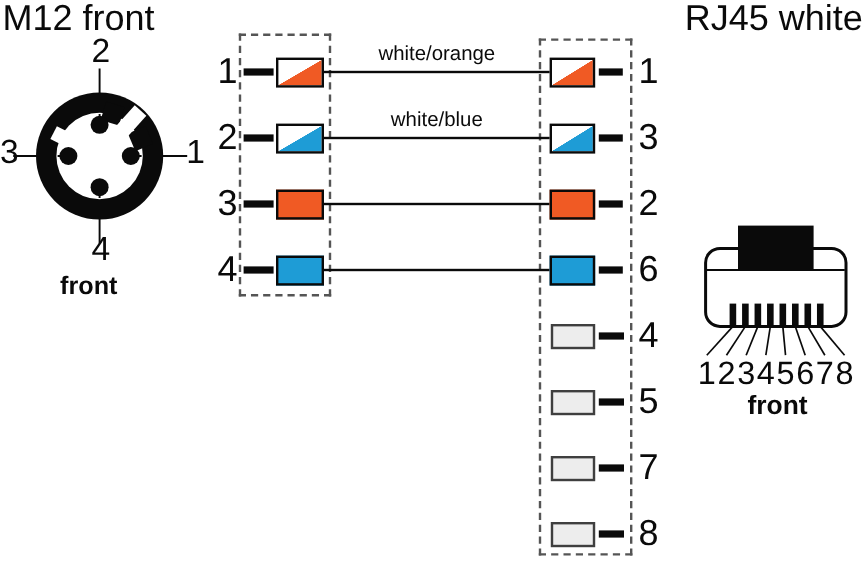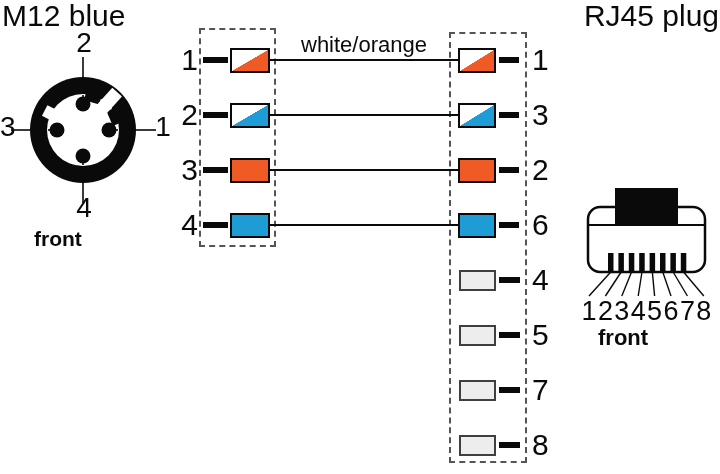--- a/index.html
+++ b/index.html
@@ -18,53 +18,54 @@
     line-height: 32px;
     white-space: nowrap;
   }
   .pinlabel {
     font-size: 28px;
     line-height: 30px;
     text-align: center;
   }
   .frontlabel {
     font-weight: bold;
+    text-align: center;
   }
   .dashedbox {
     box-sizing: border-box;
     border: 2px dashed #555555;
   }
   .rownum {
     font-size: 30px;
     line-height: 34px;
     white-space: nowrap;
   }
   .wirelabel {
-    font-size: 22px;
+    font-size: 17px;
     line-height: 26px;
     text-align: center;
     white-space: nowrap;
   }
   .stub { background: #0a0a0a; }
   .wireline { background: #0a0a0a; }
   .cblock { box-sizing: border-box; border: 2px solid #0a0a0a; }
   .eblock { box-sizing: border-box; border: 2px solid #3f3f3f; }
   .rjnum {
     font-size: 27px;
     line-height: 26px;
     text-align: center;
   }
 </style>
 </head>
 <body>
 
 <div class="stage">
 
-  <div class="abs title" style="left:2px; top:0;">M12 blue</div>
-  <div class="abs title" style="right:1px; top:0; text-align:right;">RJ45 plug</div>
+  <div class="abs title" style="left:2px; top:0;">M12 front</div>
+  <div class="abs title" style="right:1px; top:0; text-align:right;">RJ45 white</div>
 
   <svg class="abs" style="left:0; top:47px;" width="170" height="166" viewBox="0 0 170 166">
 
     <circle cx="83" cy="83" r="53" fill="#0a0a0a"></circle>
     <circle cx="83" cy="83" r="36" fill="#ffffff"></circle>
 
     <line x1="83" y1="10" x2="83" y2="31" stroke="#0a0a0a" stroke-width="1.6"></line>
     <line x1="83" y1="135" x2="83" y2="156" stroke="#0a0a0a" stroke-width="1.6"></line>
     <line x1="11" y1="83" x2="31" y2="83" stroke="#0a0a0a" stroke-width="1.6"></line>
     <line x1="135" y1="83" x2="156" y2="83" stroke="#0a0a0a" stroke-width="1.6"></line>
@@ -101,20 +102,21 @@
       <div class="abs cblock" style="left: 230px; top: 48px; width: 40px; height: 25px; background: linear-gradient(to right bottom, rgb(255, 255, 255) 49.5%, rgb(240, 90, 36) 50.5%);"></div>
       <div class="abs wireline" style="left: 270px; top: 59px; width: 188px; height: 2px;"></div>
       <div class="abs wirelabel" style="left: 262px; top: 32px; width: 204px;">white/orange</div>
       <div class="abs cblock" style="left: 458px; top: 48px; width: 38px; height: 25px; background: linear-gradient(to right bottom, rgb(255, 255, 255) 49.5%, rgb(240, 90, 36) 50.5%);"></div>
       <div class="abs stub" style="left: 499px; top: 57px; width: 20px; height: 6px;"></div>
       <div class="abs rownum" style="left: 532px; top: 43px; width: 40px; text-align: left;">1</div>
       <div class="abs rownum" style="left: 158px; top: 98px; width: 40px; text-align: right;">2</div>
       <div class="abs stub" style="left: 203px; top: 112px; width: 25px; height: 6px;"></div>
       <div class="abs cblock" style="left: 230px; top: 103px; width: 40px; height: 25px; background: linear-gradient(to right bottom, rgb(255, 255, 255) 49.5%, rgb(30, 156, 214) 50.5%);"></div>
       <div class="abs wireline" style="left: 270px; top: 114px; width: 188px; height: 2px;"></div>
+      <div class="abs wirelabel" style="left: 262px; top: 87px; width: 204px;">white/blue</div>
       <div class="abs cblock" style="left: 458px; top: 103px; width: 38px; height: 25px; background: linear-gradient(to right bottom, rgb(255, 255, 255) 49.5%, rgb(30, 156, 214) 50.5%);"></div>
       <div class="abs stub" style="left: 499px; top: 112px; width: 20px; height: 6px;"></div>
       <div class="abs rownum" style="left: 532px; top: 98px; width: 40px; text-align: left;">3</div>
       <div class="abs rownum" style="left: 158px; top: 153px; width: 40px; text-align: right;">3</div>
       <div class="abs stub" style="left: 203px; top: 167px; width: 25px; height: 6px;"></div>
       <div class="abs cblock" style="left: 230px; top: 158px; width: 40px; height: 25px; background: rgb(240, 90, 36);"></div>
       <div class="abs wireline" style="left: 270px; top: 169px; width: 188px; height: 2px;"></div>
       <div class="abs cblock" style="left: 458px; top: 158px; width: 38px; height: 25px; background: rgb(240, 90, 36);"></div>
       <div class="abs stub" style="left: 499px; top: 167px; width: 20px; height: 6px;"></div>
       <div class="abs rownum" style="left: 532px; top: 153px; width: 40px; text-align: left;">2</div>

